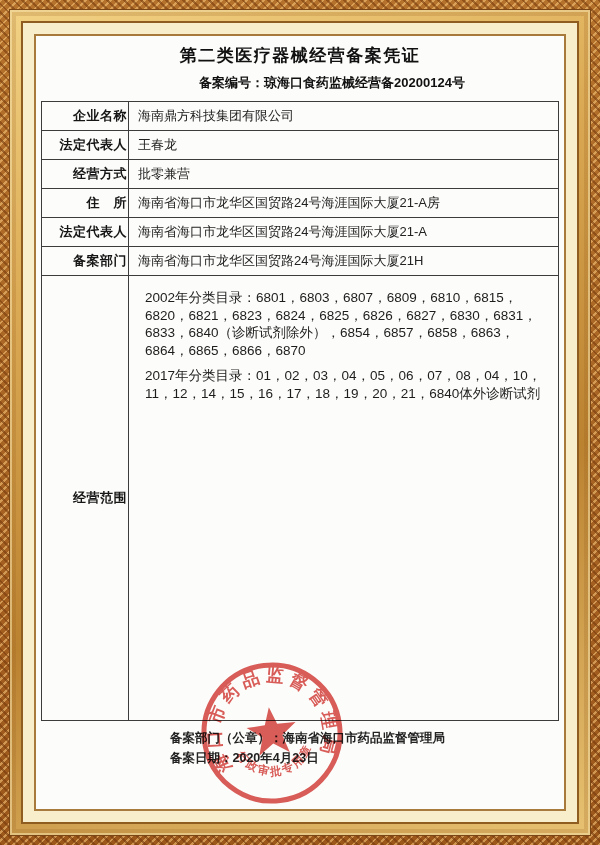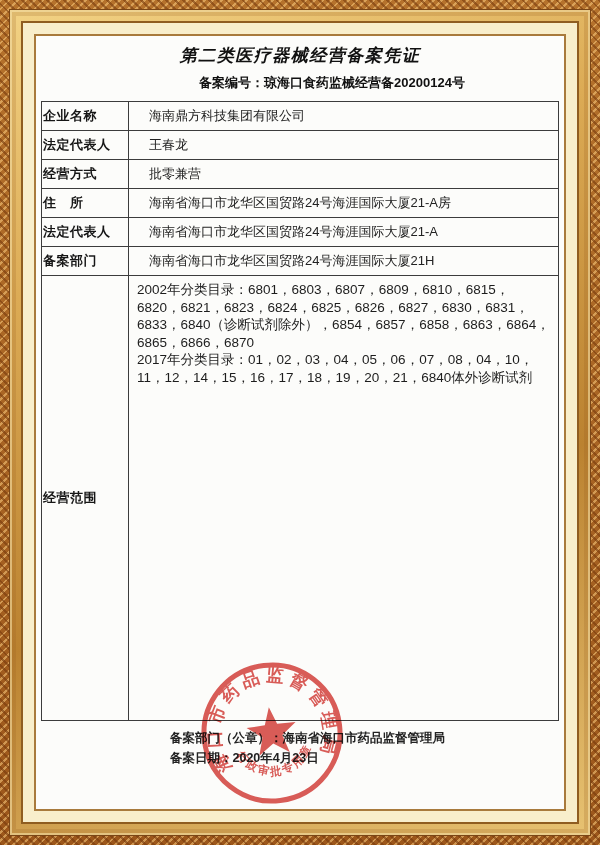--- a/index.html
+++ b/index.html
@@ -30,42 +30,42 @@
   .paper{
     height:100%;box-sizing:border-box;
     border:2px solid #a87a3c;
     background:#fcfcfa;
     position:relative;
     overflow:hidden;
   }
   
   .doc-title{
     padding-top:8px;margin:0;
-    text-align:center;font-size:17px;font-weight:bold;letter-spacing:1.5px;color:#111;font-style:italic;
+    text-align:center;font-size:17px;font-weight:bold;letter-spacing:1.5px;color:#111;
   }
   .filing-line{
     margin-top:7px;text-align:center;font-size:13px;font-weight:bold;color:#111;
     position:relative;left:32px;
   }
   
   table.cert{
     border-collapse:collapse;table-layout:fixed;
     width:518px;margin:9px auto 0;
   }
   table.cert td{border:1px solid #3c3c3c;overflow:hidden;}
   td.lbl{
-    width:84px;text-align:left;font-weight:bold;font-size:13px;color:#161616;
+    width:84px;text-align:right;font-weight:bold;font-size:13px;color:#161616;
     letter-spacing:.5px;
   }
   tr.fr{height:29px;}
-  td.val{font-size:13px;padding:2px 20px;color:#222;}
+  td.val{font-size:13px;padding:2px 9px;color:#222;}
   tr.scope-row{height:445px;}
   td.scope-lbl{vertical-align:middle;}
   td.scope-val{vertical-align:top;padding:5px 8px 0 8px;}
-  td.scope-val p{margin:0;font-size:13.5px;line-height:1.3;color:#1d1d1d;}
+  td.scope-val p{margin:8px;font-size:13.5px;line-height:1.3;color:#1d1d1d;}
   
   .footer{
     margin:7px 0 0 134px;font-size:12.5px;font-weight:700;color:#222;
   }
   .footer div{line-height:20px;}
   
   .stamp{
     position:absolute;left:161px;top:622px;width:150px;height:150px;
     opacity:.85;mix-blend-mode:multiply;
     transform:rotate(-7deg);

